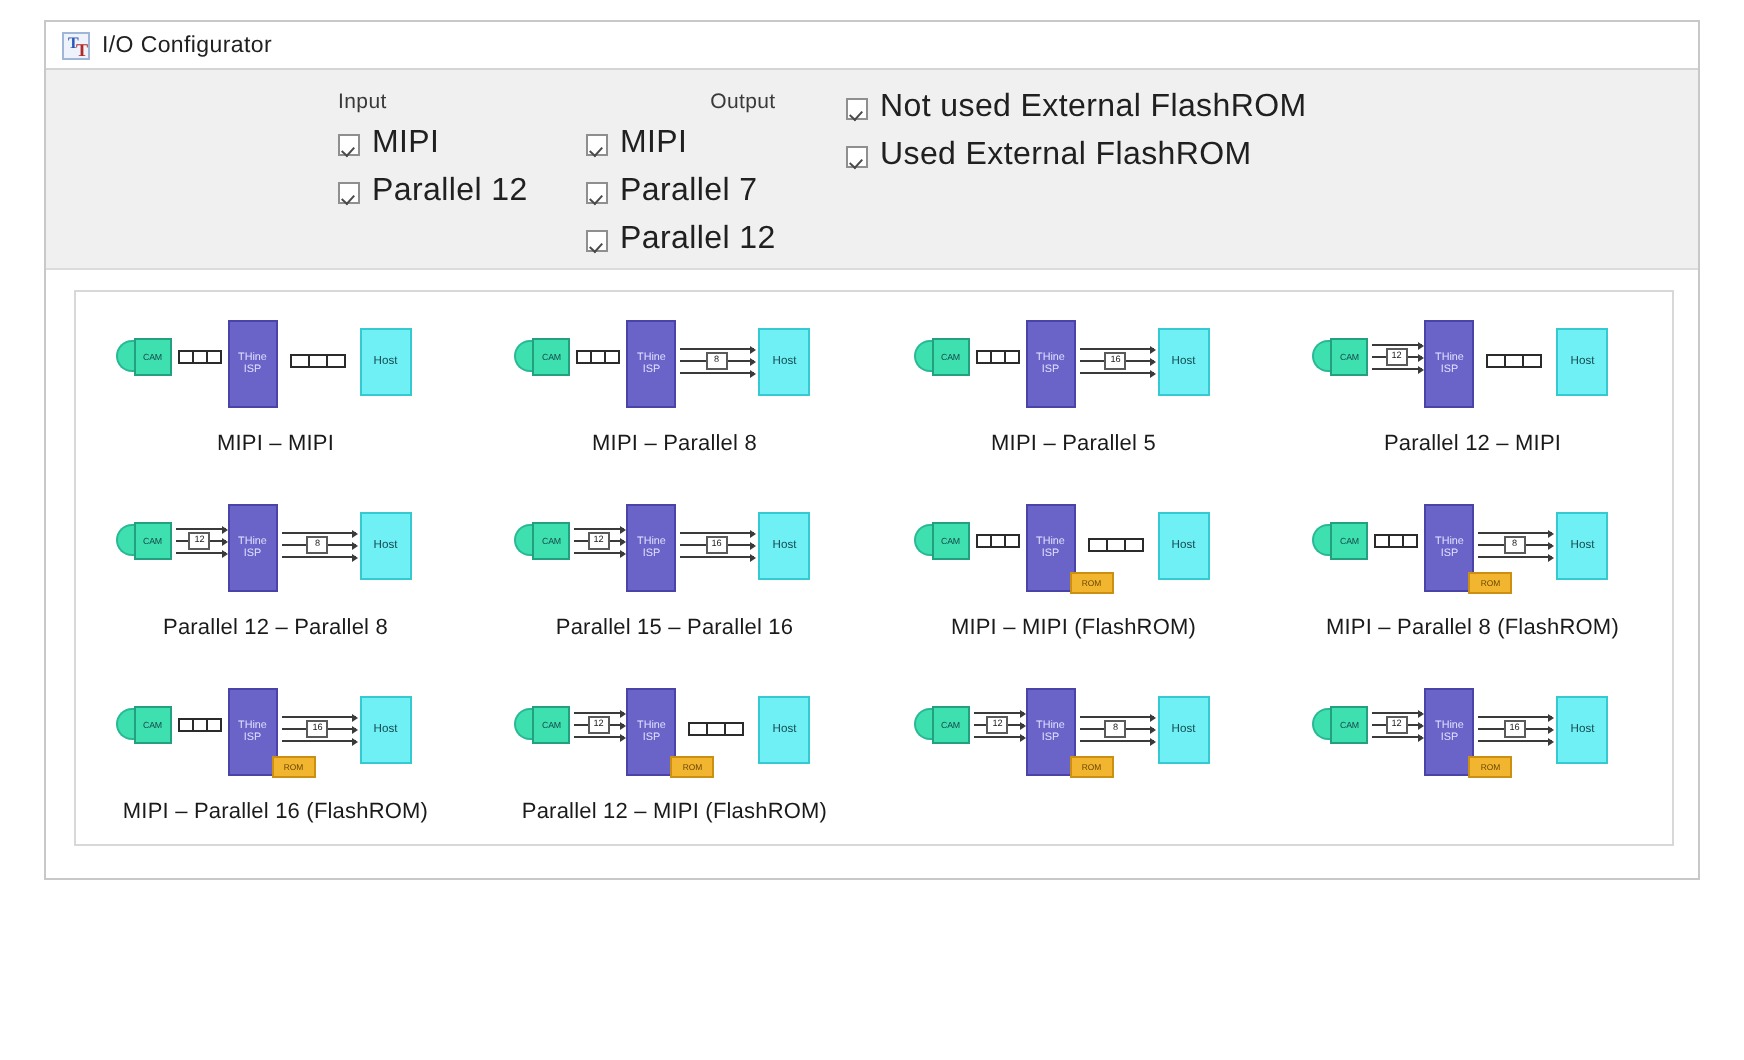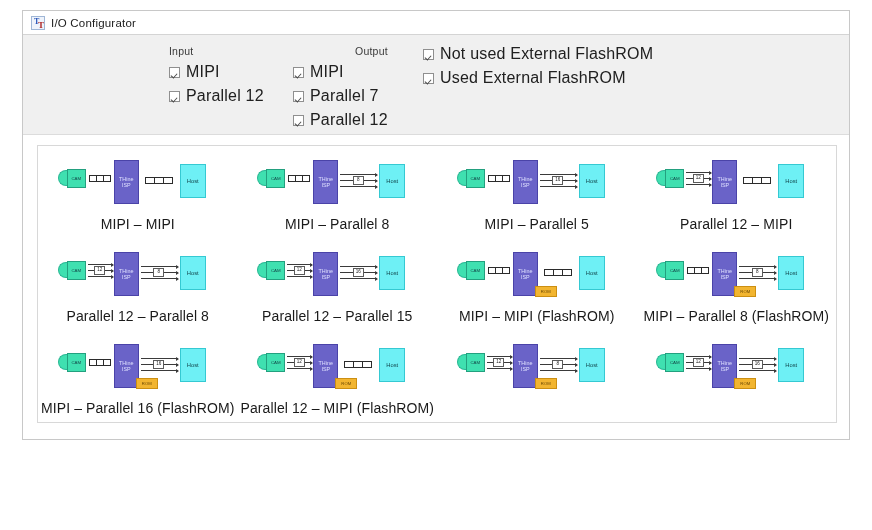--- a/index.html
+++ b/index.html
@@ -63,21 +63,21 @@
 
   
   .diagrams{
     position:absolute;left:14px;top:134px;width:800px;height:278px;
     background:#ffffff;border:1px solid #d8d8d8;box-sizing:border-box;
     padding:6px 0 0 0;
   }
   .drow{display:flex;height:92px;}
   .dcell{flex:1;display:flex;flex-direction:column;align-items:center;justify-content:flex-start;}
   .dstage{height:64px;width:100%;position:relative;}
-  .dlabel{font-size:14px;color:#1a1a1a;white-space:nowrap;letter-spacing:.1px;}
+  .dlabel{font-size:11px;color:#1a1a1a;white-space:nowrap;letter-spacing:.1px;}
 
   
   .scene{position:absolute;left:50%;top:4px;transform:translateX(-50%);
          width:172px;height:58px;}
 
   .lens{position:absolute;width:9px;height:16px;background:#3fe0b0;
         border:1px solid #2ab894;border-right:none;box-sizing:border-box;
         border-radius:8px 0 0 8px;}
   .cam{position:absolute;width:19px;height:19px;background:#3fe0b0;
        border:1px solid #23a07f;box-sizing:border-box;
@@ -373,21 +373,21 @@
                   <span class="ln b"></span>
                   <span class="ln c"></span>
                   <span class="arw a"></span>
                   <span class="arw b"></span>
                   <span class="arw c"></span>
                 </span>
                 <span class="chip" style="left:101.5px;top:20px">16</span>
                 <span class="host" style="left:128px;top:8px;height:34px">Host</span>
               </div>
             </div>
-            <div class="dlabel">Parallel 12 – Parallel 15</div>
+            <div class="dlabel">Parallel 15 – Parallel 16</div>
           </div>
           <div class="dcell">
             <div class="dstage">
               <div class="scene">
                 <span class="lens" style="left:6px;top:14px"></span>
                 <span class="cam" style="left:15px;top:13px">CAM</span>
                 <span class="ribbon" style="left:37px;top:19px;width:22px">
                   <span class="rail top"></span>
                   <span class="rail bot"></span>
                   <span class="rung" style="left:0px"></span>

